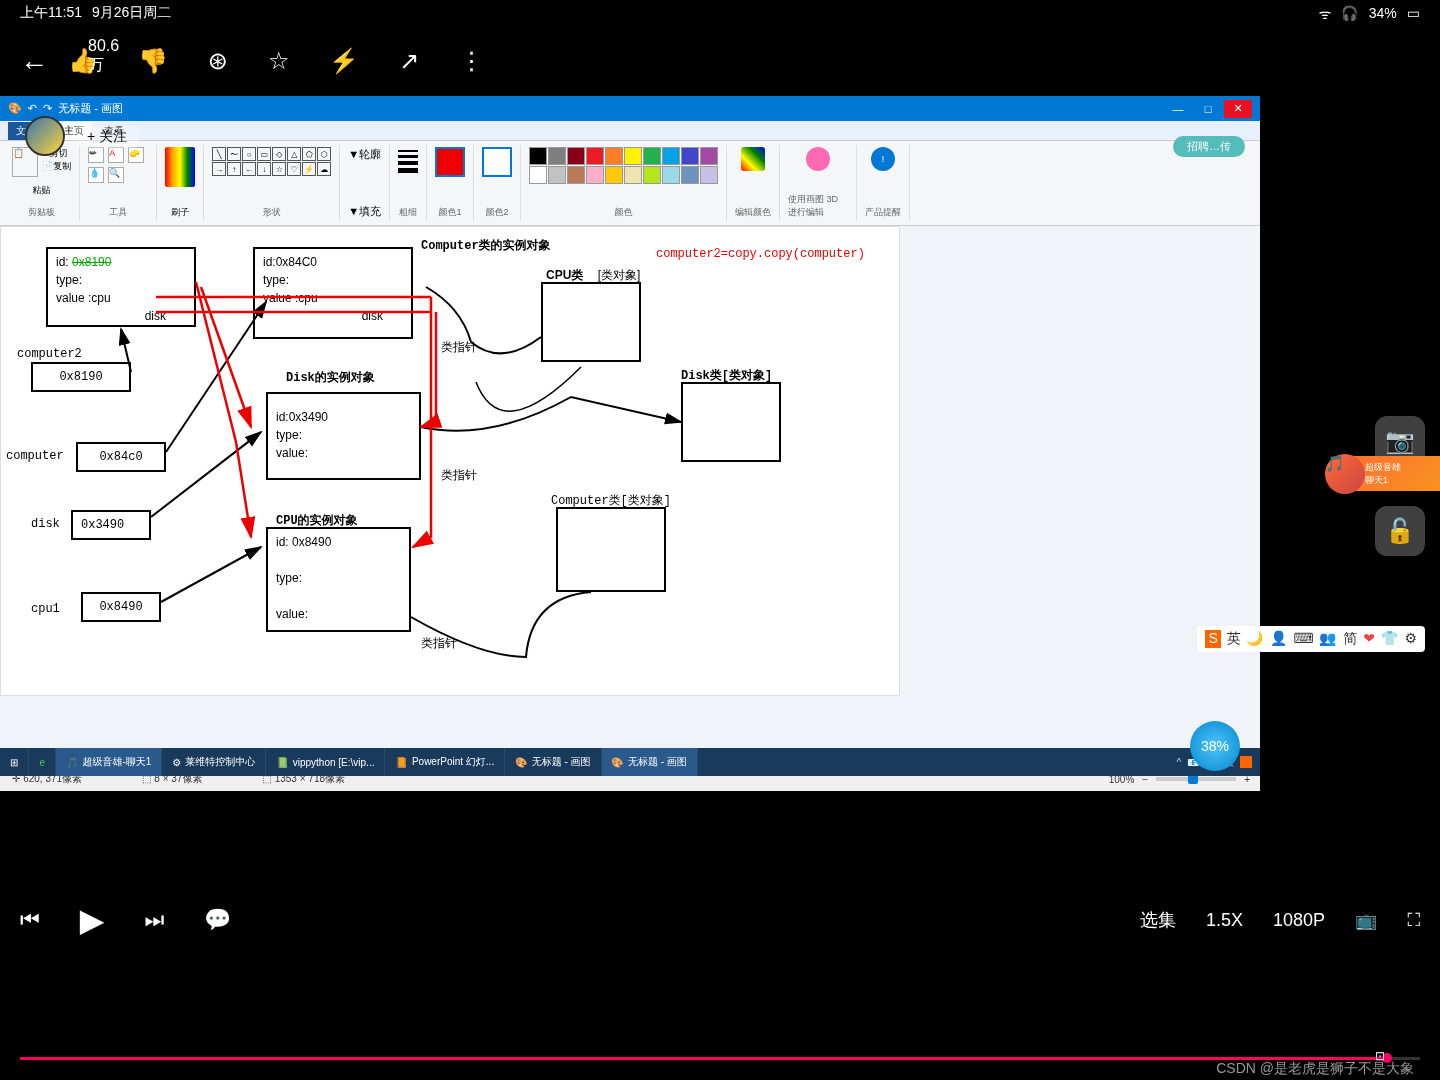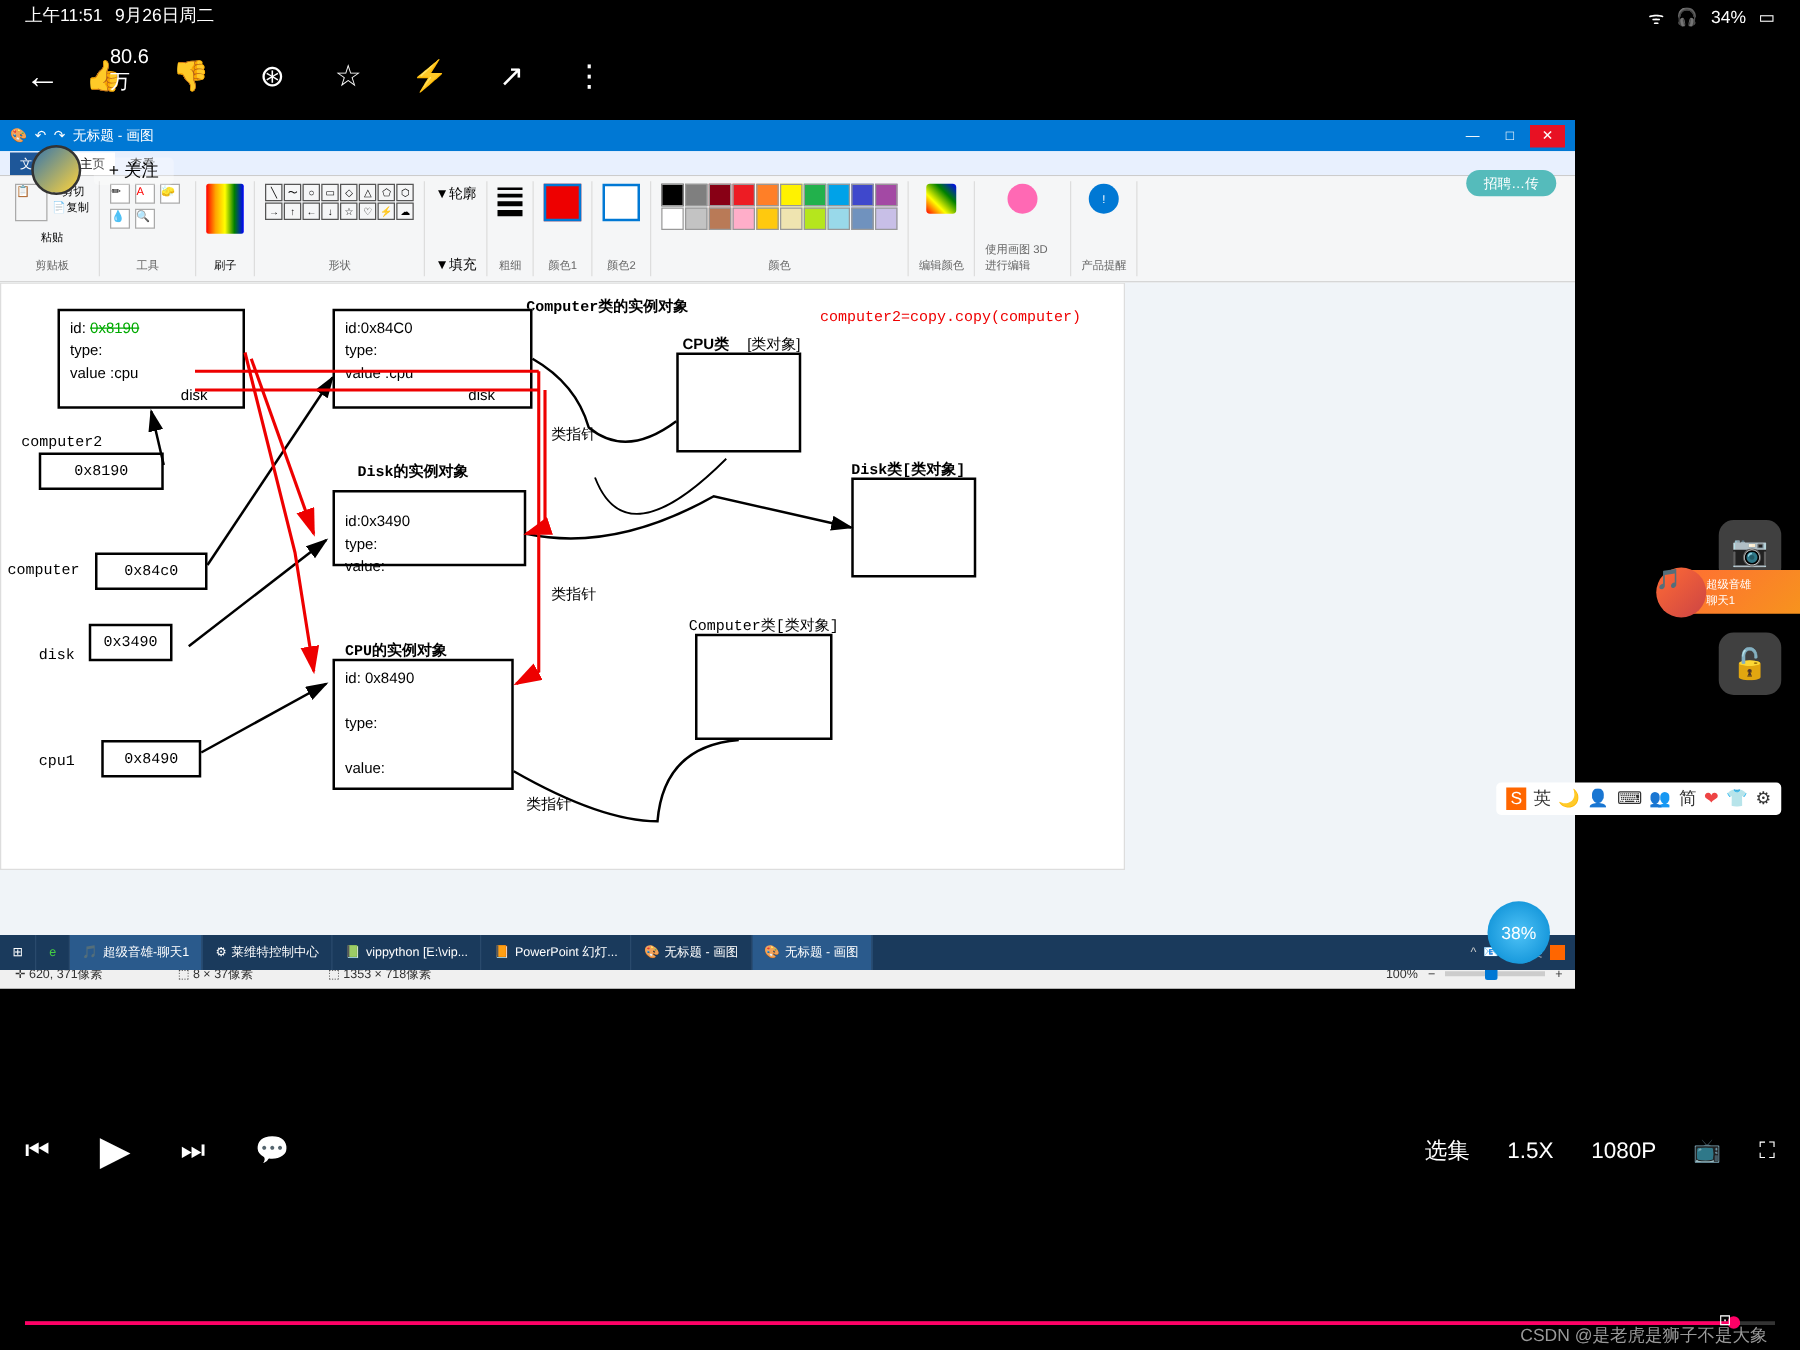--- a/index.html
+++ b/index.html
@@ -229,57 +229,57 @@
       <div class="canvas">
         <div class="diagram-label" style="top:10px;left:420px;font-weight:bold">Computer类的实例对象</div>
         <div class="diagram-label red-text" style="top:20px;left:655px">computer2=copy.copy(computer)</div>
 
         <div class="diagram-box" style="top:20px;left:45px;width:150px;height:80px">
           <div><span>id:</span> <span class="green-text">0x8190</span></div>
           <div>type:</div>
             <div>value :cpu</div>
           <div style="text-align:right;padding-right:20px">disk</div>
         </div>
-        <div class="diagram-box" style="top:20px;left:265px;width:160px;height:80px">
+        <div class="diagram-box" style="top:20px;left:252px;width:160px;height:92px">
           <div>id:0x84C0</div>
             <div>type:</div>
             <div>value :cpu</div>
           <div style="text-align:right;padding-right:20px">disk</div>
         </div>
 
         <div class="diagram-label" style="top:40px;left:545px"><b>CPU类</b>&nbsp;&nbsp;<span>[类对象]</span></div>
         <div class="diagram-box" style="top:55px;left:540px;width:100px;height:80px"></div>
 
         <div class="diagram-label" style="top:140px;left:680px;font-weight:bold">Disk类[类对象]</div>
         <div class="diagram-box" style="top:155px;left:680px;width:100px;height:80px"></div>
 
         <div class="diagram-label" style="top:265px;left:550px;font-weight:normal">Computer类[类对象]</div>
         <div class="diagram-box" style="top:280px;left:555px;width:110px;height:85px"></div>
 
         <div class="diagram-label" style="top:142px;left:285px;font-weight:bold">Disk的实例对象</div>
-        <div class="diagram-box" style="top:165px;left:265px;width:155px;height:61px">
+        <div class="diagram-box" style="top:165px;left:265px;width:155px;height:88px">
           <div style="margin-top:10px">id:0x3490</div>
             <div>type:</div>
             <div>value:</div>
         </div>
         <div class="diagram-label" style="top:112px;left:440px">类指针</div>
         <div class="diagram-label" style="top:240px;left:440px">类指针</div>
         <div class="diagram-label" style="top:408px;left:420px">类指针</div>
 
         <div class="diagram-label" style="top:285px;left:275px;font-weight:bold">CPU的实例对象</div>
         <div class="diagram-box" style="top:300px;left:265px;width:145px;height:105px">
           <div>id: 0x8490</div><br><div>type:</div><br><div>value:</div>
         </div>
 
         <div class="diagram-label" style="top:120px;left:16px">computer2</div>
         <div class="diagram-box" style="top:135px;left:30px;width:100px;text-align:center">0x8190</div>
         <div class="diagram-label" style="top:222px;left:5px">computer</div>
         <div class="diagram-box" style="top:215px;left:75px;width:90px;text-align:center">0x84c0</div>
         <div class="diagram-label" style="top:290px;left:30px">disk</div>
-        <div class="diagram-box" style="top:272px;left:70px;width:67px;text-align:center">0x3490</div>
+        <div class="diagram-box" style="top:283px;left:70px;width:80px;text-align:left">0x3490</div>
         <div class="diagram-label" style="top:375px;left:30px">cpu1</div>
         <div class="diagram-box" style="top:365px;left:80px;width:80px;text-align:center">0x8490</div>
 
         <svg class="arrows" width="900" height="470">
           <defs>
             <marker id="ar" markerWidth="10" markerHeight="10" refX="8" refY="3" orient="auto">
                 <path d="M0,0 L0,6 L9,3 z" fill="#000"></path>
               </marker>
             <marker id="arR" markerWidth="10" markerHeight="10" refX="8" refY="3" orient="auto">
                 <path d="M0,0 L0,6 L9,3 z" fill="#e00"></path>

